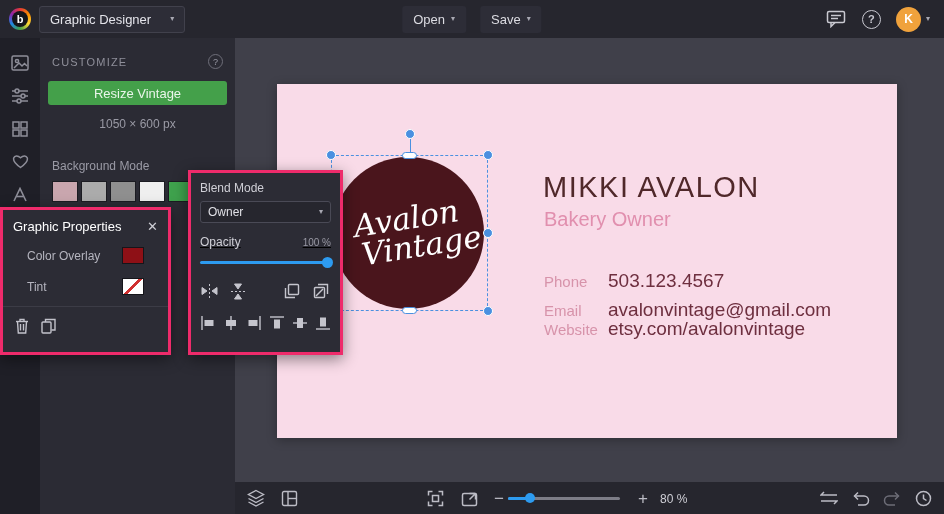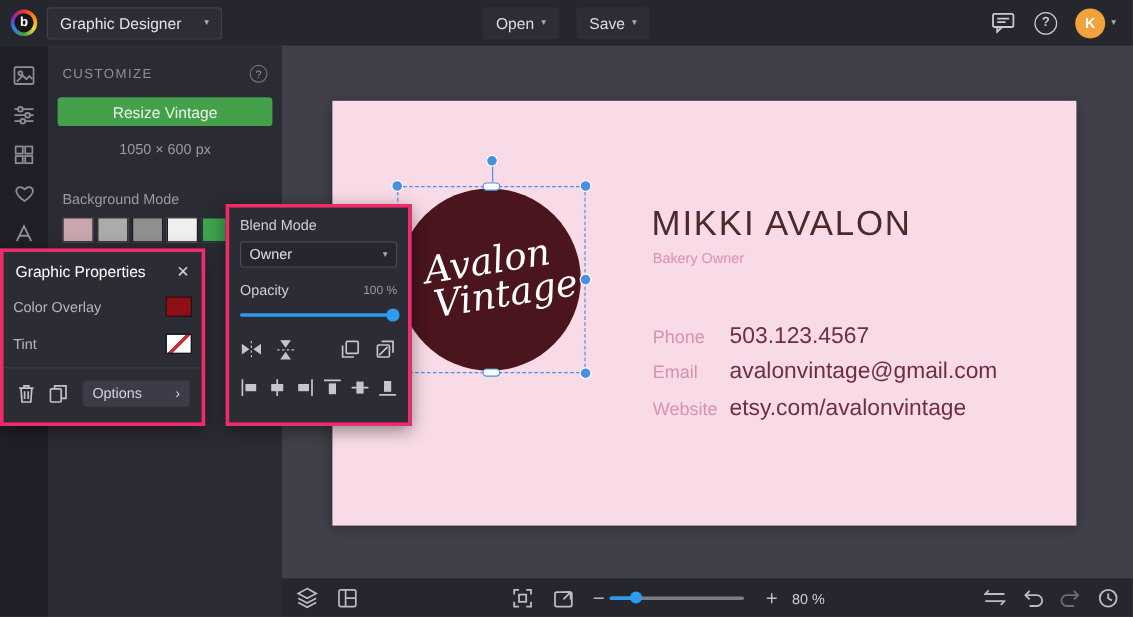--- a/index.html
+++ b/index.html
@@ -36,52 +36,52 @@
   .cz-bg-label { color:#9a9aa5; font-size:12px; margin:28px 0 8px 12px; }
   .swatch-row { display:flex; gap:3px; margin-left:12px; }
   .swatch { width:26px; height:21px; border:1px solid #1c1c22; cursor:pointer; }
 
   
   .float-panel { position:absolute; background:#2c2c35; border:3px solid #ee2b6b; z-index:20; box-shadow:0 4px 14px rgba(0,0,0,.45); }
   #gprops { left:0; top:207px; width:171px; height:148px; }
   .gp-head { display:flex; align-items:center; justify-content:space-between; padding:9px 10px 6px 10px; }
   .gp-title { color:#fff; font-size:13px; }
   .gp-close { color:#cfcfd6; font-size:13px; cursor:pointer; line-height:1; }
-  .gp-row { display:flex; align-items:center; justify-content:space-between; padding:7px 8px; }
+  .gp-row { display:flex; align-items:center; justify-content:space-between; padding:7px 24px; }
   .gp-label { color:#b5b5bf; font-size:12px; }
   .gp-swatch { width:22px; height:17px; border:1px solid #15151a; cursor:pointer; }
   .tint-swatch { background:linear-gradient(135deg,#ffffff 44%,#d03030 44%,#d03030 56%,#ffffff 56%); }
   .gp-divider { height:1px; background:#3c3c46; margin:4px 0 6px 0; }
   .gp-bottom { display:flex; align-items:center; gap:8px; padding:4px 10px; }
   .sm-icon { width:18px; height:18px; color:#c2c2cb; display:flex; align-items:center; justify-content:center; cursor:pointer; }
   .options-btn { margin-left:4px; flex:1; height:22px; background:#3c3c48; border:none; border-radius:3px; color:#d5d5dc; font-size:12px; display:flex; align-items:center; justify-content:space-between; padding:0 8px; cursor:pointer; font-family:inherit; }
 
   #blendpanel { left:188px; top:170px; width:155px; height:185px; }
   .bp-inner { padding:8px 9px; }
   .bp-label { color:#cfcfd6; font-size:12px; }
   .bp-select { margin-top:6px; height:22px; background:#26262e; border:1px solid #4a4a56; border-radius:3px; display:flex; align-items:center; justify-content:space-between; padding:0 7px; color:#e0e0e6; font-size:12px; cursor:pointer; }
-  .bp-op-row { display:flex; align-items:center; justify-content:space-between; margin-top:12px; }
+  .bp-op-row { display:flex; align-items:center; justify-content:space-between; margin-top:12px;text-decoration:underline; }
   .bp-op-val { color:#9a9aa5; font-size:10px; }
   .bp-slider { position:relative; height:11px; margin-top:8px; cursor:pointer; }
   .bp-track { position:absolute; left:0; right:0; top:4px; height:3px; background:#2d9bf0; border-radius:2px; }
   .bp-thumb { position:absolute; right:-2px; top:0; width:11px; height:11px; border-radius:50%; background:#2d9bf0; }
   .bp-icons1 { display:flex; align-items:center; margin-top:14px; gap:11px; }
   .bp-icons1 .gap { width:14px; }
   .bp-icons2 { display:flex; align-items:center; margin-top:14px; gap:7px; }
   .bp-icon { width:18px; height:18px; color:#c5c5cd; display:flex; align-items:center; justify-content:center; cursor:pointer; }
 
   
   #canvas { position:absolute; left:235px; top:38px; width:709px; height:476px; background:#40404a; }
   #card { position:absolute; left:277px; top:84px; width:620px; height:354px; z-index:5; box-shadow:0 2px 10px rgba(0,0,0,.3); }
   .logo-circle { position:absolute; left:55px; top:73px; width:152px; height:152px; border-radius:50%; display:flex; flex-direction:column; align-items:center; justify-content:center; }
   .logo-script { transform:rotate(-9deg); color:#fff; font-family:"DejaVu Serif", serif; font-style:italic; line-height:0.95; text-align:center; }
   .logo-l1 { font-size:31px; }
   .logo-l2 { font-size:31px; margin-left:22px; }
   .card-name { position:absolute; left:266px; top:87px; font-size:29px; letter-spacing:1.5px; color:#50282a; }
-  .card-role { position:absolute; left:267px; top:124px; font-size:12px; color:#e18fae; }
+  .card-role { position:absolute; left:267px; top:124px; font-size:20px; color:#e18fae; }
   .contact-row { position:absolute; left:267px; display:flex; align-items:baseline; }
   .c-label { width:64px; font-size:15px; color:#d793aa; }
   .c-value { font-size:19px; color:#6e2f3f; }
 
   
   .selection { position:absolute; left:54px; top:71px; width:157px; height:156px; border:1.5px dashed #4a90e0; z-index:6; cursor:move; }
   .h { position:absolute; z-index:7; }
   .hc { width:10px; height:10px; border-radius:50%; background:#4a90e0; border:1.5px solid #fff; }
   .hp { width:15px; height:7px; border-radius:4px; background:#fff; border:1.5px solid #4a90e0; }
   .tl { left:-6px; top:-6px; } .tr { right:-6px; top:-6px; }
@@ -224,21 +224,21 @@
     <div class="card-name">MIKKI AVALON</div>
     <div class="card-role">Bakery Owner</div>
     <div class="contact-row" style="top:186px;">
       <span class="c-label">Phone</span>
       <span class="c-value">503.123.4567</span>
     </div>
     <div class="contact-row" style="top:215px;">
       <span class="c-label">Email</span>
       <span class="c-value">avalonvintage@gmail.com</span>
     </div>
-    <div class="contact-row" style="top:246px;">
+    <div class="contact-row" style="top:234px;">
       <span class="c-label">Website</span>
       <span class="c-value">etsy.com/avalonvintage</span>
     </div>
   </div>
 
   <div id="gprops" class="float-panel">
     <div class="gp-head">
       <span class="gp-title">Graphic Properties</span>
       <span class="gp-close">✕</span>
     </div>
@@ -260,24 +260,20 @@
           <line x1="5.5" y1="6" x2="5.5" y2="12.5"></line>
             <line x1="8.5" y1="6" x2="8.5" y2="12.5"></line>
         </svg>
       </span>
       <span class="sm-icon">
         <svg width="15" height="16" viewBox="0 0 15 16" fill="none" stroke="currentColor" stroke-width="1.4">
           <rect x="1" y="4" width="9" height="11" rx="1"></rect>
           <path d="M4.5 4 L4.5 1.5 L14 1.5 L14 12 L10.5 12"></path>
         </svg>
       </span>
-      <button class="options-btn">
-        <span>Options</span>
-        <span>›</span>
-      </button>
     </div>
   </div>
 
   <div id="blendpanel" class="float-panel">
     <div class="bp-inner">
       <div class="bp-label">Blend Mode</div>
       <div class="bp-select">
         <span>Owner</span>
         <span class="caret">▾</span>
       </div>

